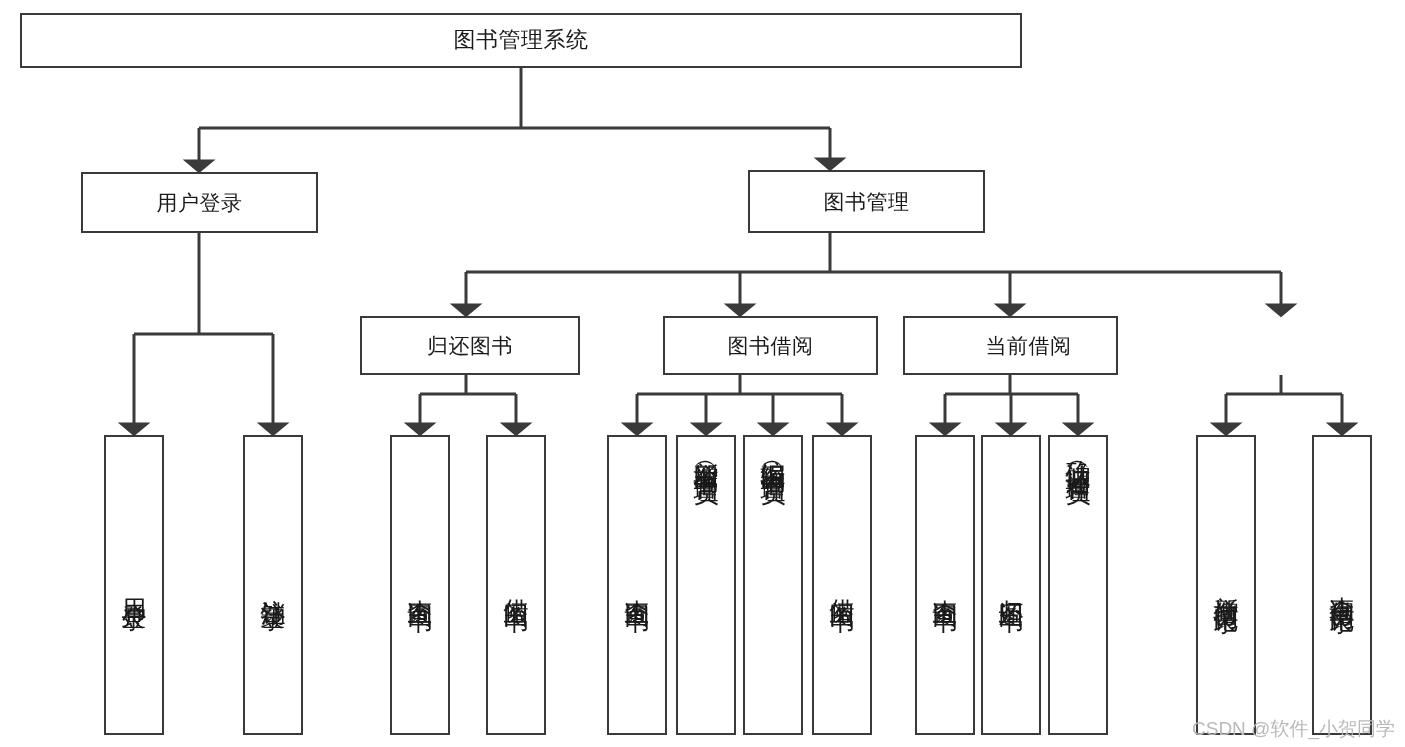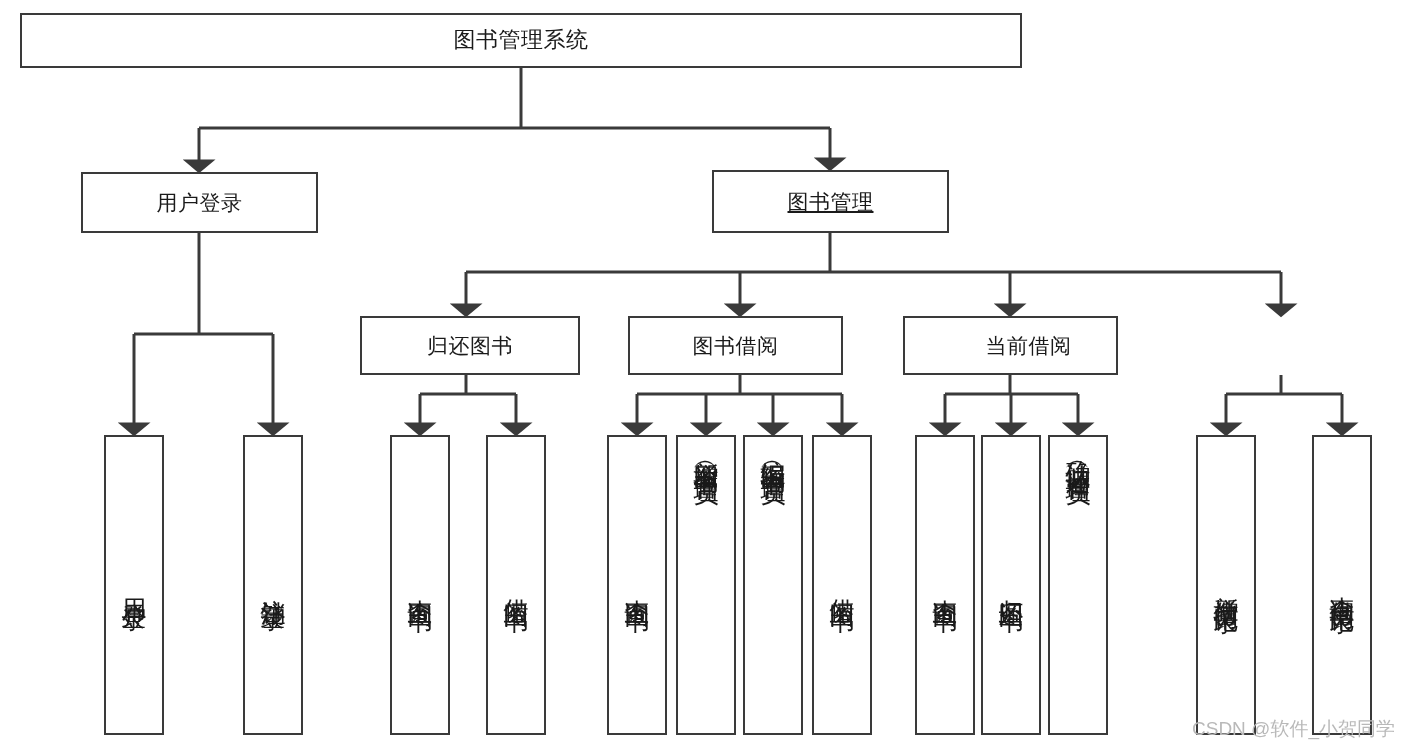--- a/index.html
+++ b/index.html
@@ -130,28 +130,28 @@
     </g>
   </svg>
 
   <div class="node horiz root" style="left: 20px; top: 13px; width: 1002px; height: 55px;">
     <span class="label">图书管理系统</span>
   </div>
 
   <div class="node horiz" style="left: 81px; top: 172px; width: 237px; height: 61px;">
     <span class="label">用户登录</span>
   </div>
-  <div class="node horiz" style="left: 712px; top: 170px; width: 237px; height: 63px; text-decoration: underline;">
+  <div class="node horiz" style="left: 748px; top: 170px; width: 237px; height: 63px;">
     <span class="label">图书管理</span>
   </div>
 
   <div class="node horiz" style="left: 360px; top: 316px; width: 220px; height: 59px;">
     <span class="label">归还图书</span>
   </div>
-  <div class="node horiz" style="left: 628px; top: 316px; width: 215px; height: 59px;">
+  <div class="node horiz" style="left: 663px; top: 316px; width: 215px; height: 59px;">
     <span class="label">图书借阅</span>
   </div>
   <div class="node horiz" style="left: 903px; top: 316px; width: 215px; height: 59px; padding-left: 36px;">
     <span class="label">当前借阅</span>
   </div>
 
   <div class="node vert mid" style="left: 104px; top: 435px; width: 60px; height: 300px;">
     <span class="label">用户登录</span>
   </div>
   <div class="node vert mid" style="left: 243px; top: 435px; width: 60px; height: 300px;">

